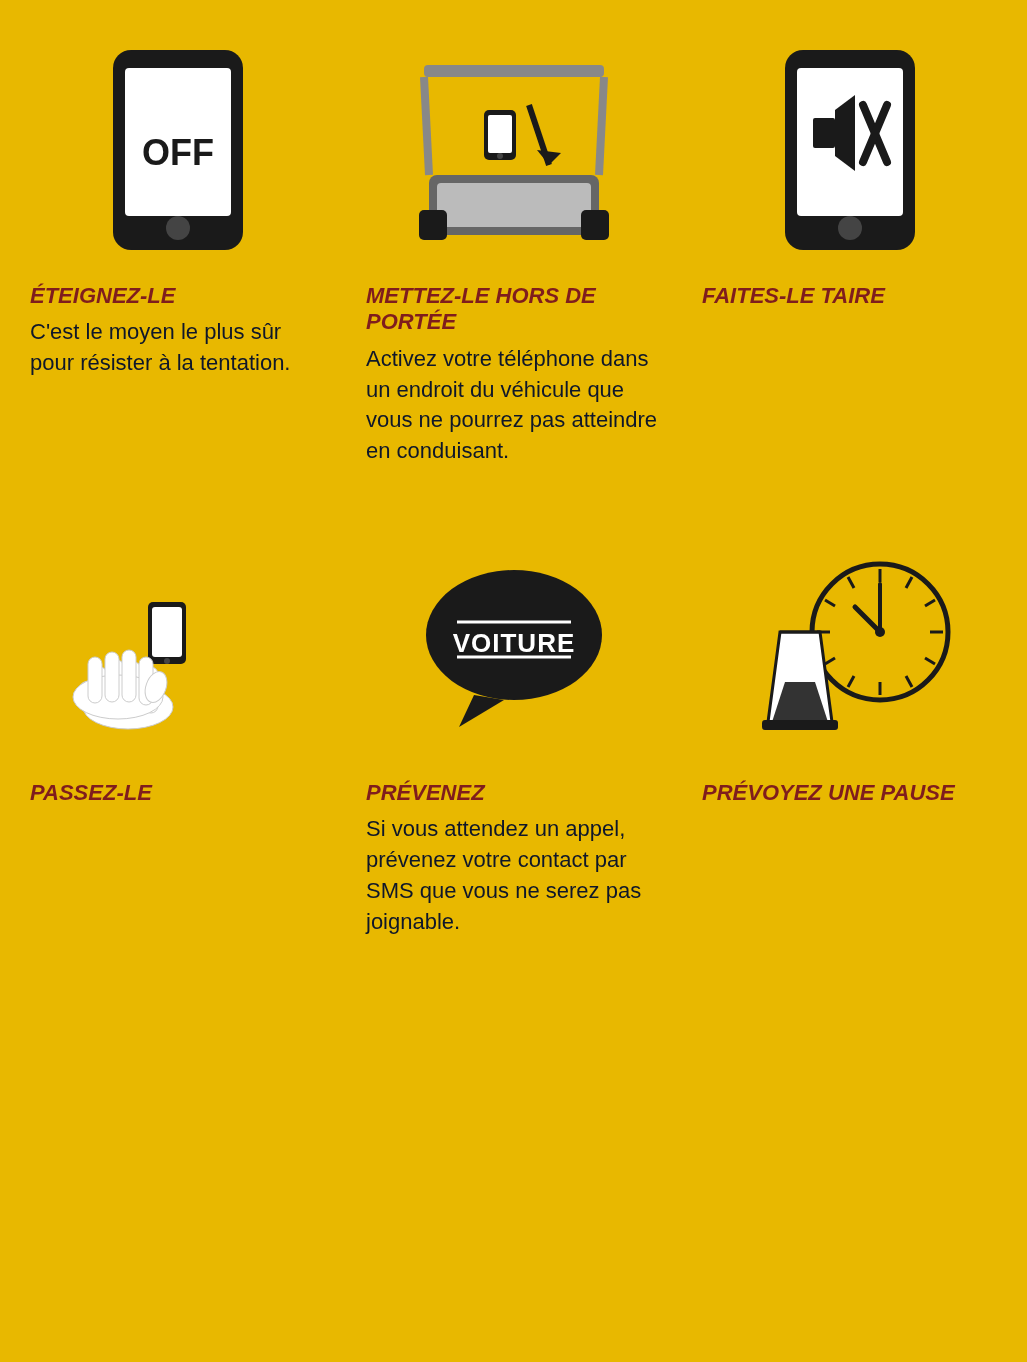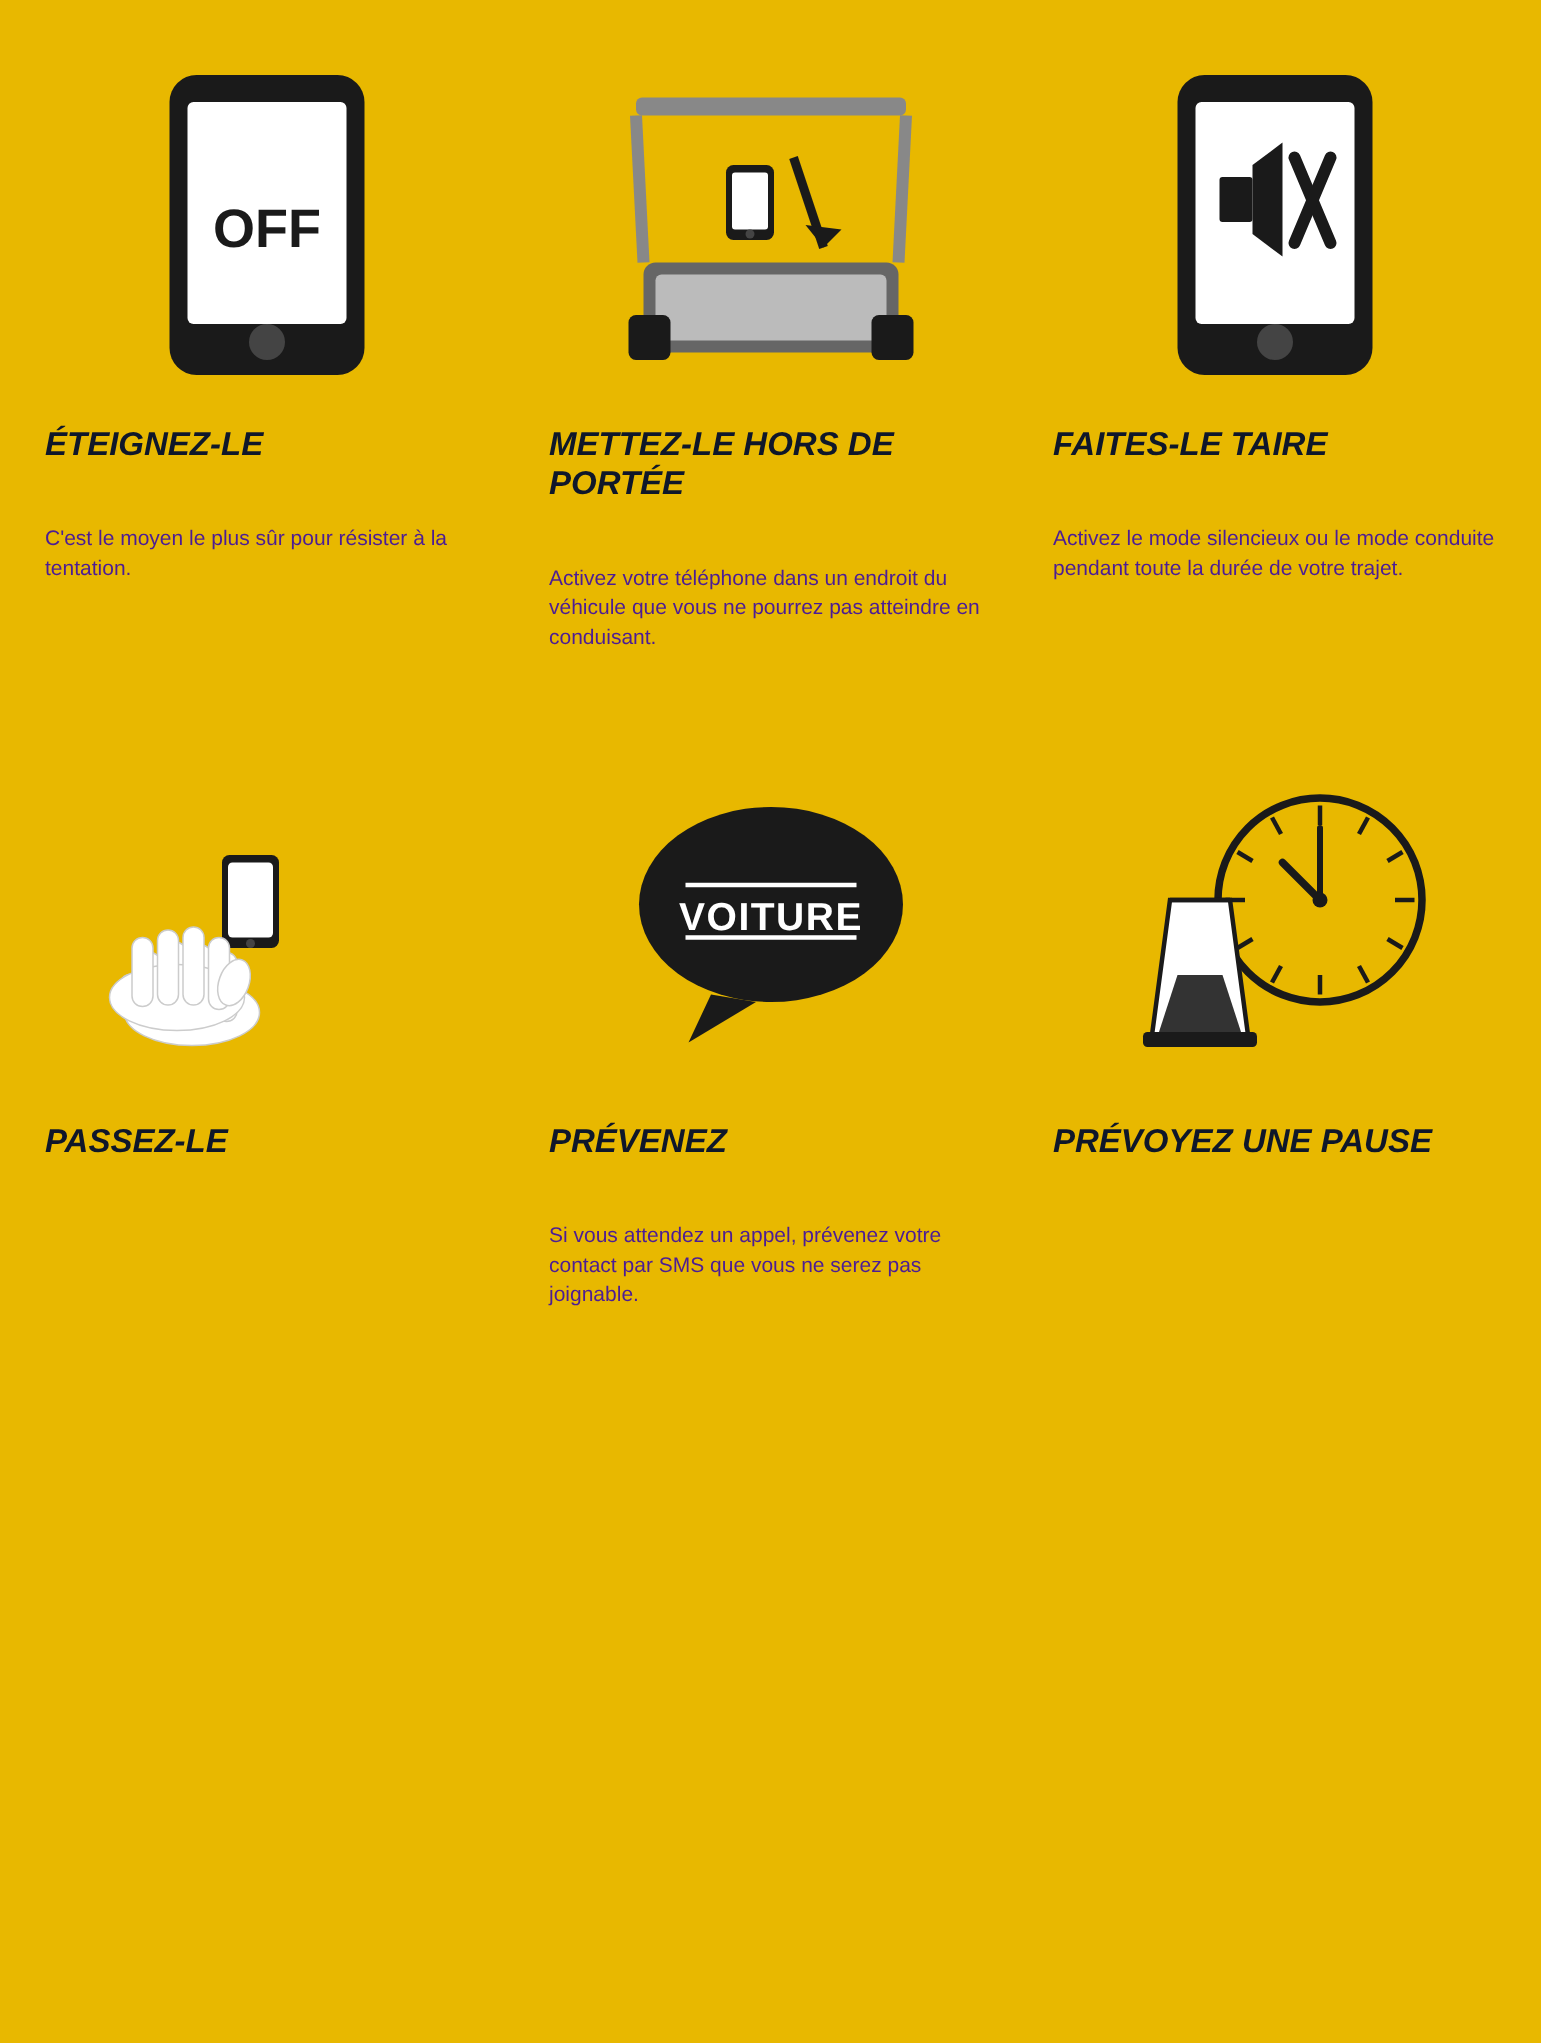--- a/index.html
+++ b/index.html
@@ -30,32 +30,31 @@
       display: flex;
       justify-content: center;
       align-items: center;
       min-height: 220px;
       margin-bottom: 18px;
     }
 
     .title {
       font-weight: 900;
       font-size: 22px;
-      color: #0f172a;
+      color: #7f1d1d;
       margin-bottom: 8px;
       line-height: 1.2;
       text-transform: uppercase;
       font-style: italic;
     }
 
     .desc {
-      font-size: 14px;
-      color: #4c1d95;
+      font-size: 22px;
+      color: #0f172a;
       line-height: 1.4;
-      margin-top: 32px;
     }
 
     
     svg {
       overflow: visible;
     }
 
     .row-separator {
       grid-column: 1 / -1;
       height: 20px;
@@ -124,21 +123,20 @@
 
         <polygon points="50,60 70,45 70,121 50,106" fill="#1a1a1a"></polygon>
 
         <line x1="78" y1="55" x2="102" y2="112" stroke="#1a1a1a" stroke-width="8" stroke-linecap="round"></line>
         <line x1="102" y1="55" x2="78" y2="112" stroke="#1a1a1a" stroke-width="8" stroke-linecap="round"></line>
 
         <circle cx="65" cy="178" r="12" fill="#444"></circle>
       </svg>
     </div>
     <div class="title">FAITES-LE TAIRE</div>
-    <div class="desc">Activez le mode silencieux ou le mode conduite pendant toute la durée de votre trajet.</div>
   </div>
 
   <div class="row-separator"></div>
 
   <div class="cell">
     <div class="icon-area">
       <svg width="220" height="160" viewBox="0 0 220 160">
 
         <g transform="translate(0, 50)">
 

